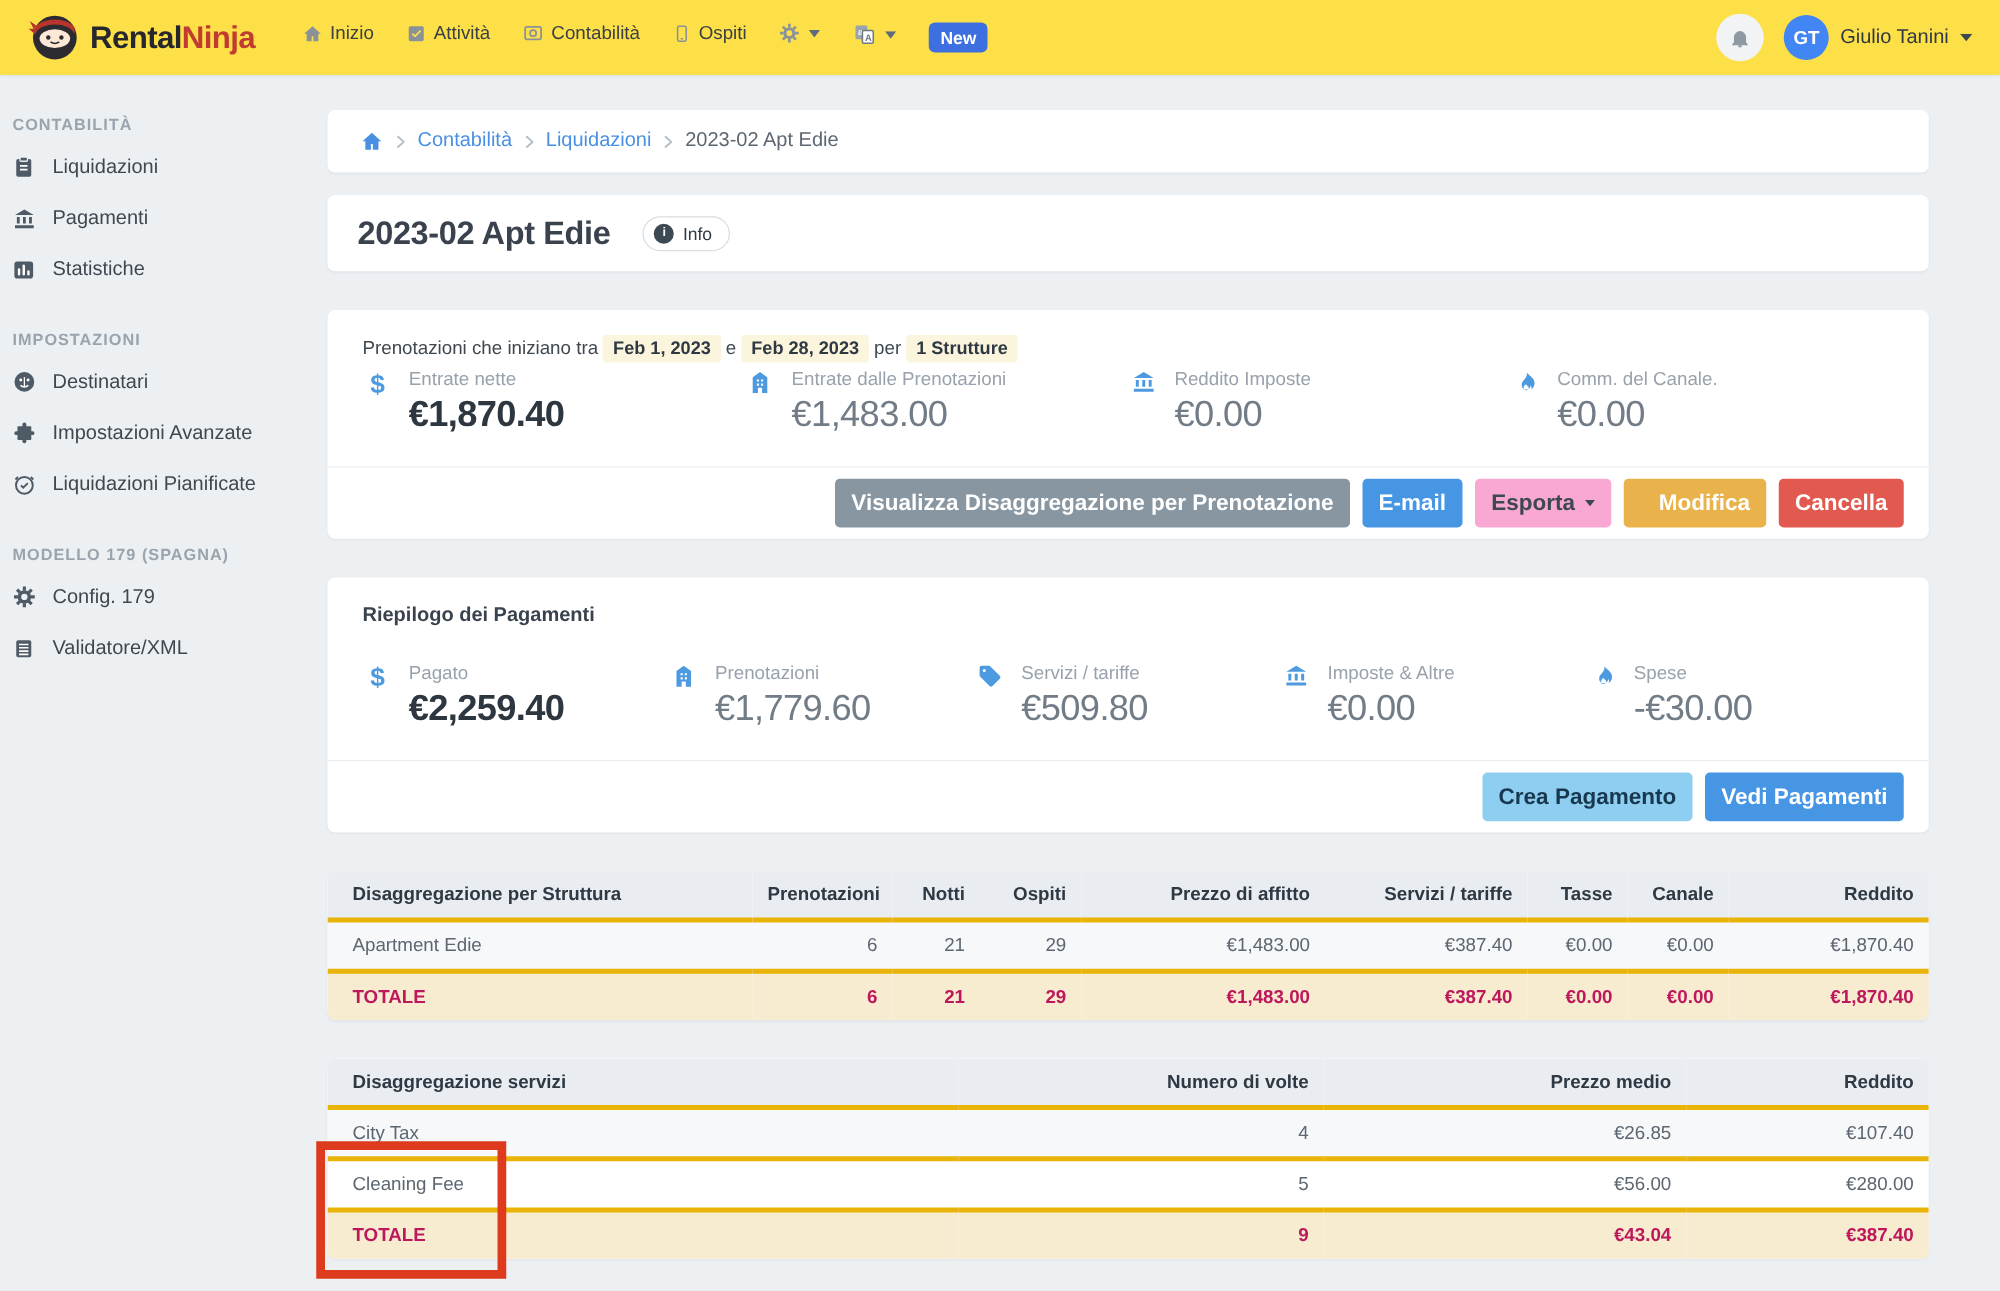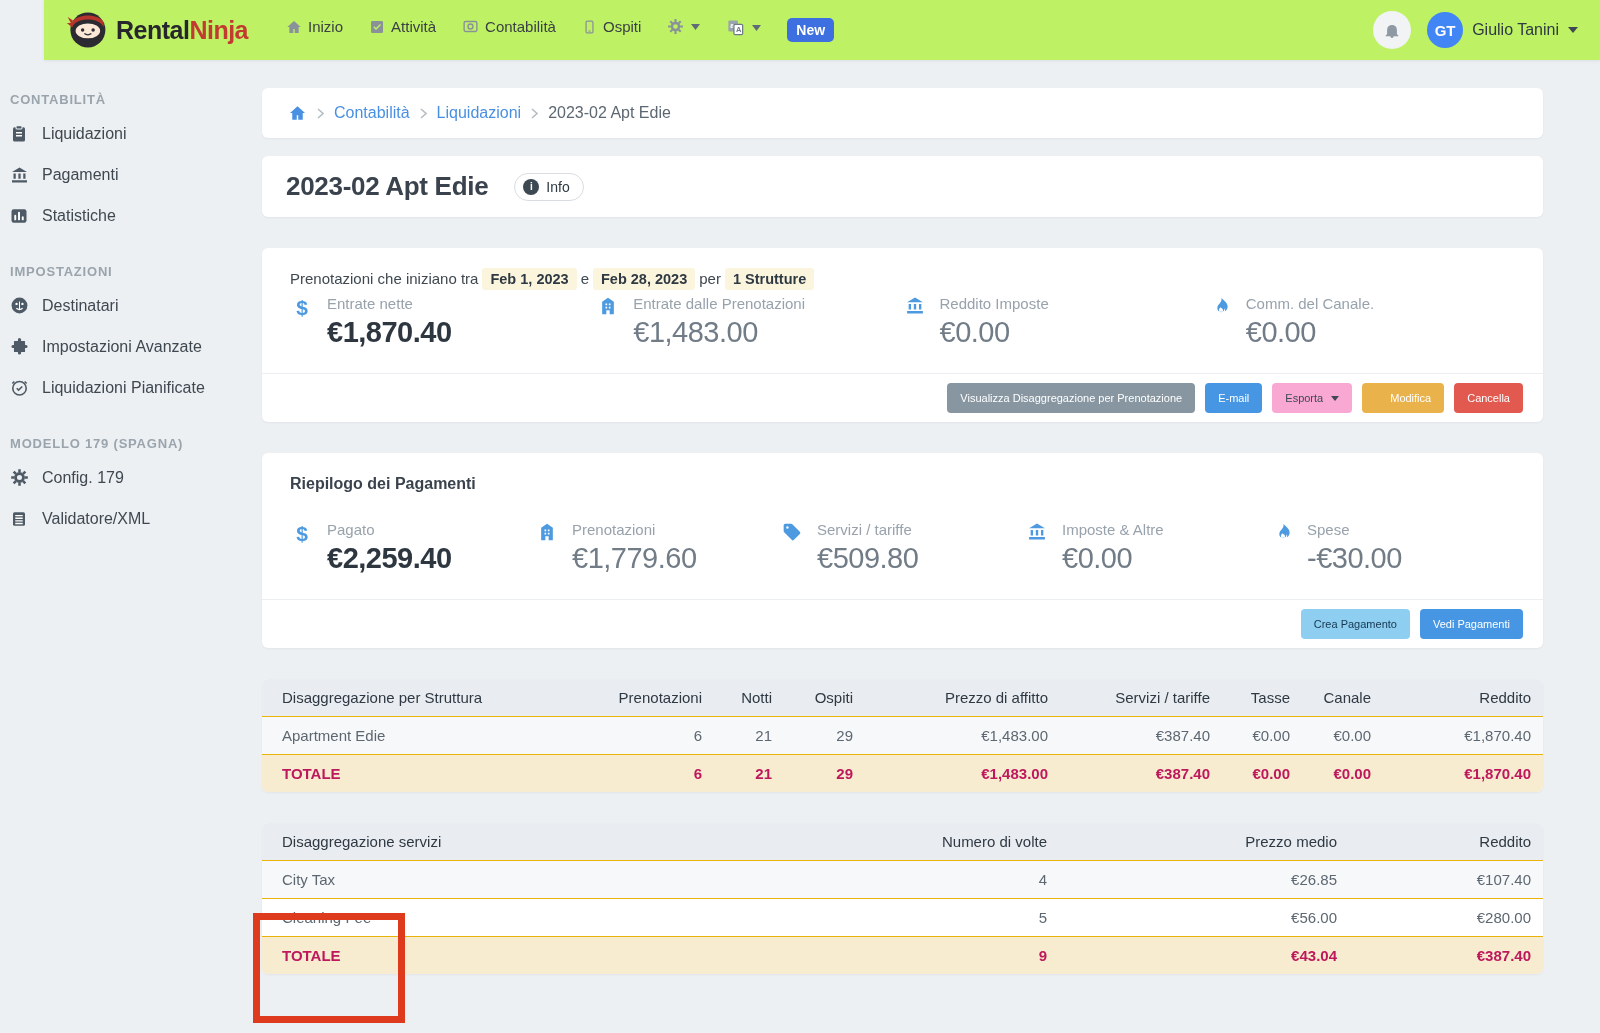--- a/index.html
+++ b/index.html
@@ -7,23 +7,23 @@
   body {
     font-family: "Liberation Sans", sans-serif;
     background: #edf0f3;
     position: relative;
     overflow: hidden;
     color: #3f4850;
   }
 
   
   .topbar {
-    height: 60px; background: #bef264; display: flex; align-items: center;
+    height: 60px; background: #fde047; display: flex; align-items: center;
     padding: 0 22px; box-shadow: 0 1px 3px rgba(20,30,40,.08);
-    position: relative; z-index: 20; margin-left: 44px;
+    position: relative; z-index: 20;
   }
   .brand { display: flex; align-items: center; gap: 8px; margin-right: 38px; cursor: pointer; }
   .brand-name { font-size: 25px; font-weight: 700; letter-spacing: -0.5px; }
   .brand-name .b1 { color: #26262c; }
   .brand-name .b2 { color: #c23b30; }
   .main-nav { display: flex; align-items: flex-start; gap: 26px; }
   .nav-item { display: flex; align-items: center; gap: 6px; font-size: 15px; font-weight: 500; color: #3b4045; cursor: pointer; }
   .nav-drop { display: flex; align-items: center; gap: 7px; cursor: pointer; }
   .badge-new {
     background: #3d6fe0; color: #fff; font-size: 14px; font-weight: 600;
@@ -72,37 +72,37 @@
 
   .stats-row { display: flex; padding-bottom: 10px; }
   .stat { flex: 1; display: flex; gap: 13px; }
   .stat .ico { width: 24px; padding-top: 1px; display: flex; justify-content: center; }
   .stat-label { font-size: 15px; color: #98a2ac; font-weight: 500; margin-bottom: 4px; }
   .stat-value { font-size: 29px; color: #717c87; font-weight: 400; letter-spacing: -0.5px; }
   .stat.emph .stat-value { color: #2e3740; font-weight: 700; }
   .dollar-glyph { color: #4d9ae0; font-size: 21px; font-weight: 700; }
 
   .card-footer { border-top: 1px solid #eceff2; padding: 9px 20px; display: flex; justify-content: flex-end; gap: 10px; }
-  .btn { border: none; border-radius: 4px; font-size: 11px; font-weight: 400; padding: 9px 13px; cursor: pointer; font-family: inherit; display: inline-flex; align-items: center; gap: 8px; }
+  .btn { border: none; border-radius: 4px; font-size: 18px; font-weight: 700; padding: 9px 13px; cursor: pointer; font-family: inherit; display: inline-flex; align-items: center; gap: 8px; }
   .btn-gray { background: #8796a1; color: #fff; }
   .btn-blue { background: #4796e4; color: #fff; }
   .btn-light { background: #f9a8d4; color: #3f4850; }
   .btn-yellow { background: #e9b24b; color: #fff; padding-left: 28px; }
   .btn-red { background: #e25950; color: #fff; }
   .btn-lightblue { background: #8ecef0; color: #17384f; margin-left: 41px; }
 
   
   .table-card { overflow: hidden; }
   table.data-table { width: 100%; border-collapse: collapse; table-layout: fixed; font-size: 15px; }
   .data-table th {
-    background: #e9edf1; text-align: right; font-weight: 400; color: #2f3943;
+    background: #e9edf1; text-align: right; font-weight: 700; color: #2f3943;
     padding: 10px 12px; white-space: nowrap;
   }
   .data-table th:first-child { text-align: left; padding-left: 20px; }
-  .data-table td { padding: 10px 12px; text-align: right; color: #5d6771; border-top: 1px solid #eab308; white-space: nowrap; }
+  .data-table td { padding: 10px 12px; text-align: right; color: #5d6771; border-top: 4px solid #eab308; white-space: nowrap; }
   .data-table td:first-child { text-align: left; padding-left: 20px; }
   tr.striped td { background: #f7f8fa; }
   tr.total-row td { background: #f8ecd0; font-weight: 700; color: #be185d; }
 
   
   .annotation-rect {
     position: absolute; left: 253px; top: 913px; width: 152px; height: 110px;
     border: 7px solid #de3a1d; z-index: 60; pointer-events: none;
   }
 

